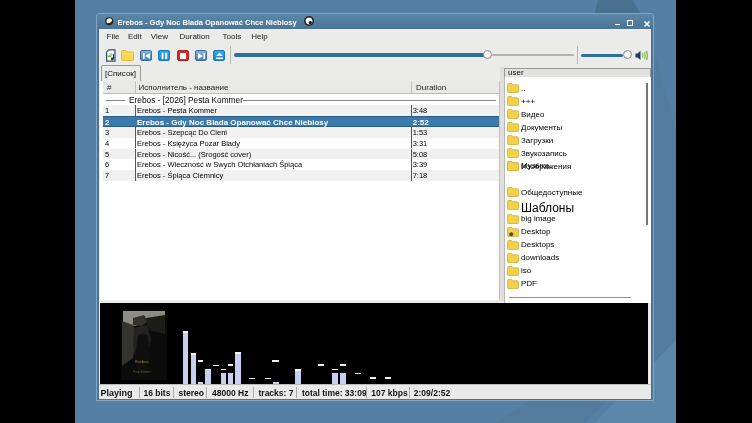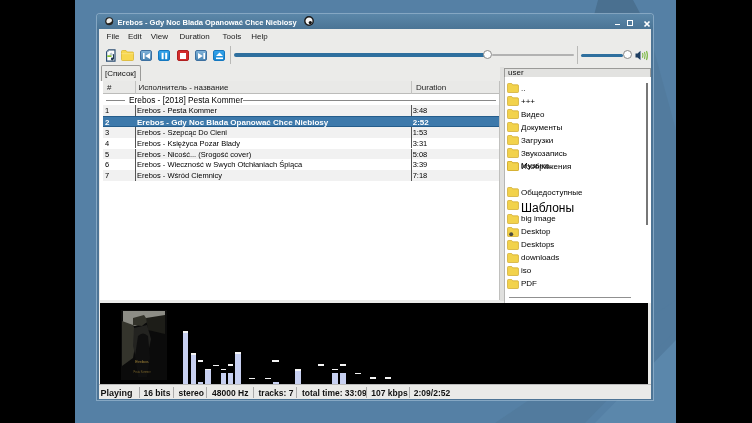--- a/index.html
+++ b/index.html
@@ -118,21 +118,21 @@
       <div class="abs" style="left:3.5px;top:0;width:396px;height:13.5px;background:#e9e9e7;border-bottom:1px solid #bcbcba">
         <span class="abs" style="left:4px;top:2.5px;font-size:8px;color:#222">#</span>
         <span class="abs" style="left:35.5px;top:2.5px;font-size:8px;color:#222">Исполнитель - название</span>
         <span class="abs" style="left:313px;top:2.5px;font-size:8px;color:#222">Duration</span>
         <div class="abs" style="left:32px;top:0;width:1px;height:13.5px;background:#c2c2c0"></div>
         <div class="abs" style="left:308.4px;top:0;width:1px;height:13.5px;background:#c2c2c0"></div>
       </div>
 
       <div class="prow" style="top:14.2px">
         <div class="abs" style="left:2.5px;top:5px;width:19px;height:1px;background:#888"></div>
-        <span class="abs" style="left:26px;top:0.5px;font-size:8.3px">Erebos - [2018] Pesta Kommer</span>
+        <span class="abs" style="left:26px;top:0.5px;font-size:8.3px">Erebos - [2026] Pesta Kommer</span>
         <div class="abs" style="left:140px;top:5px;width:252.5px;height:1px;background:#888"></div>
       </div>
       <div class="prow" style="top:24.96px;background:#f1f1f1">
         <span class="abs" style="left:2px;top:1px">1</span>
           <span class="abs" style="left:34px;top:1px">Erebos - Pesta Kommer</span>
           <span class="abs" style="left:309.7px;top:1px">3:48</span>
         <div class="cl1"></div>
           <div class="cl2"></div>
       </div>
       <div class="prow" style="top:35.7px;background:#3d79ab;border-top:1px solid #255d8c;border-bottom:1px solid #255d8c;color:#fff;font-weight:bold;font-size:8px">
@@ -163,21 +163,21 @@
       </div>
       <div class="prow" style="top:78.76px">
         <span class="abs" style="left:2px;top:1px">6</span>
           <span class="abs" style="left:34px;top:1px">Erebos - Wieczność w Swych Otchłaniach Śpiąca</span>
           <span class="abs" style="left:309.7px;top:1px">3:39</span>
         <div class="cl1"></div>
           <div class="cl2"></div>
       </div>
       <div class="prow" style="top:89.52px;background:#f1f1f1">
         <span class="abs" style="left:2px;top:1px">7</span>
-          <span class="abs" style="left:34px;top:1px">Erebos - Wśród Ciemnicy</span>
+          <span class="abs" style="left:34px;top:1px">Erebos - Śpiąca Ciemnicy</span>
           <span class="abs" style="left:309.7px;top:1px">7:18</span>
         <div class="cl1"></div>
           <div class="cl2"></div>
       </div>
     </div>
 
     <div class="abs" style="left:401.5px;top:37.5px;width:4px;height:234px;background:#e0e0de"></div>
 
     <div class="abs" style="left:405.5px;top:38.5px;width:147px;height:24px;background:#e2e2e0;border:1px solid #9a9a98;font-size:8px;color:#111;padding:0 0 0 3px;line-height:8.5px">user</div>
     <div class="abs" style="left:405.5px;top:48px;width:147.5px;height:225.5px;background:#fff;border-left:1px solid #b6b6b4">

